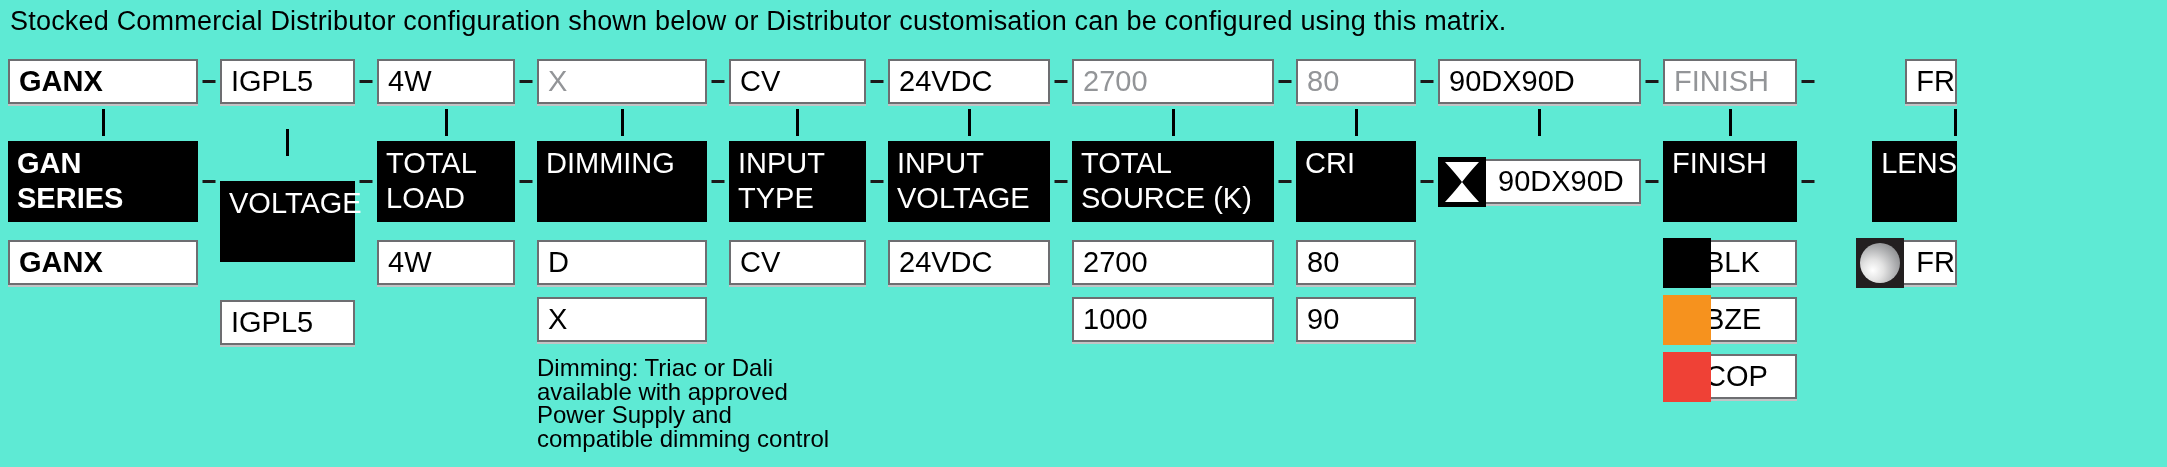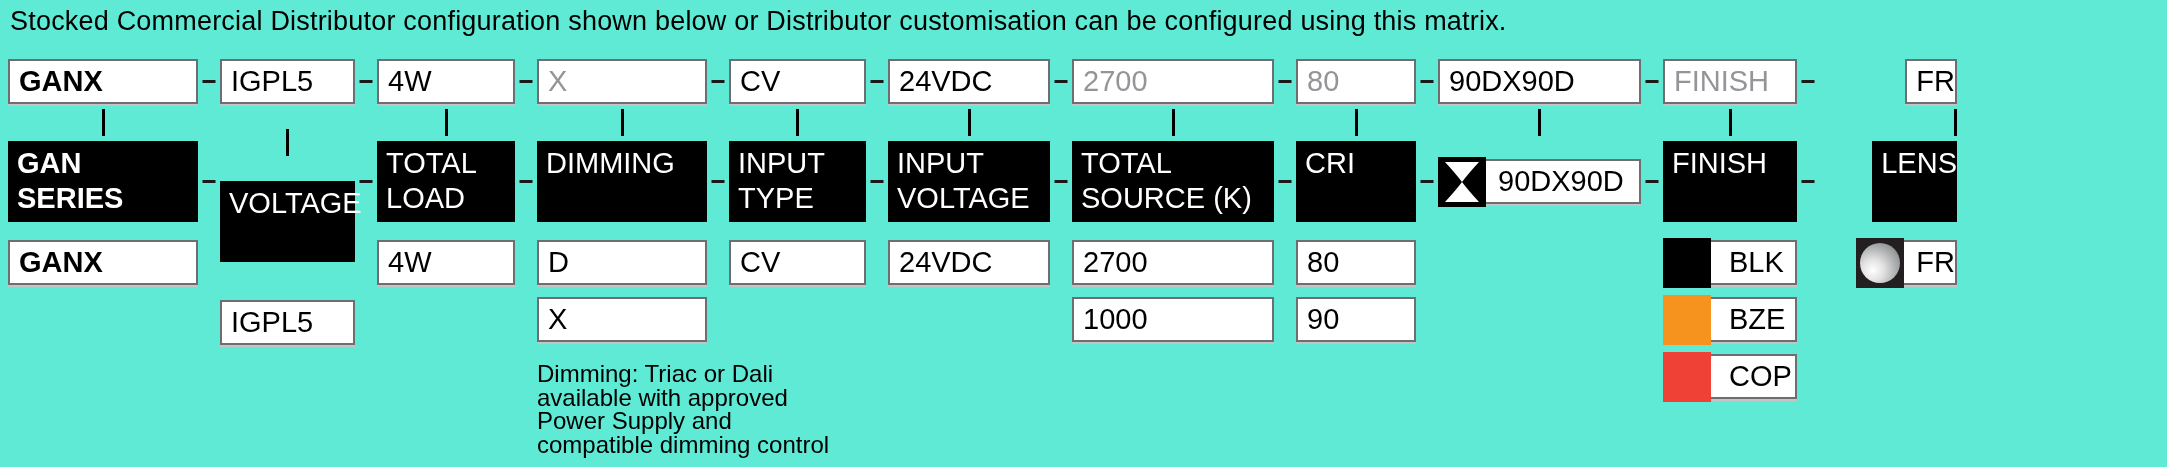--- a/index.html
+++ b/index.html
@@ -39,33 +39,33 @@
   }
   .options{margin-top:18px;display:flex;flex-direction:column;gap:12px;align-items:flex-start;}
   .opt{
     box-sizing:border-box;height:45px;width:100%;
     border:2px solid #6d6e71;background:#fff;
     box-shadow:0 2px 0 #c3c4c6;
     font-size:29px;line-height:40px;padding-left:9px;
     white-space:nowrap;
   }
   .opt-rel{position:relative;padding-left:58px;}
-  .opt-pad64{padding-left:64px;}
+  .opt-pad64{padding-left:40px;}
   .sq{
     position:absolute;left:-2px;top:-4px;
     width:48px;height:50px;display:flex;align-items:center;justify-content:center;
   }
   .sq-reflector{background:#000;}
   .sq-lens{background:#231f20;}
   .sphere{
     width:40px;height:40px;border-radius:50%;
     background:radial-gradient(circle at 32% 68%, #ffffff 0%, #e2e2e2 28%, #aaabad 62%, #7d7e80 92%);
   }
   .note{
-    margin-top:8px;width:345px;
+    margin-top:2px;width:345px;
     font-size:24px;line-height:23.5px;
     white-space:pre-line;
   }
   .gap{width:22px;flex:none;position:relative;align-self:stretch;height:163px;}
   .gap::before,.gap::after{
     content:"";position:absolute;left:50%;transform:translateX(-50%);
     width:13px;height:3px;background:#1a1a1a;
   }
   .gap::before{top:21px;}
   .gap::after{top:121px;}

